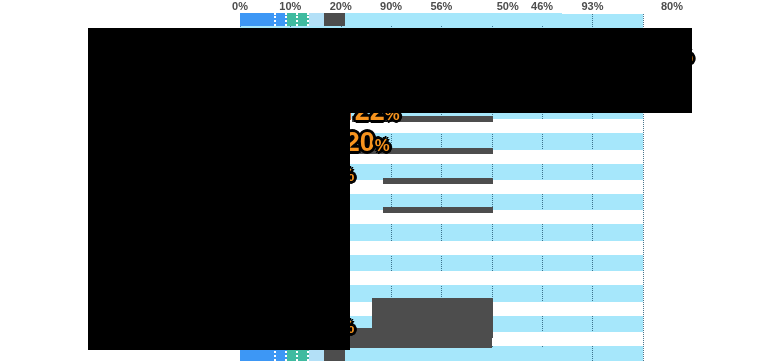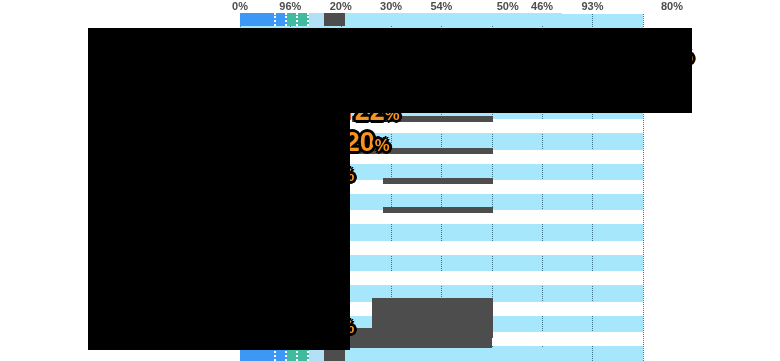--- a/index.html
+++ b/index.html
@@ -148,24 +148,24 @@
       <div class="seg dash" style="background: rgb(61, 151, 245); width: 8.8616px;"></div>
       <div class="seg dash" style="background: rgb(63, 187, 160); width: 9.6672px;"></div>
       <div class="seg dash" style="background: rgb(63, 187, 160); width: 8.8616px;"></div>
       <div class="seg" style="background: rgb(179, 224, 247); width: 14.5008px;"></div>
       <div class="seg" style="background: rgb(77, 77, 77); width: 21.7512px;"></div>
       <div class="seg" style="background: rgb(166, 231, 251); width: 216.706px;"></div>
     </div>
 
   <div id="ticks">
       <div class="tick" style="left: 240px;">0%</div>
-      <div class="tick" style="left: 290.35px;">96%</div>
+      <div class="tick" style="left: 290.35px;">10%</div>
       <div class="tick" style="left: 340.7px;">20%</div>
-      <div class="tick" style="left: 391.05px;">30%</div>
-      <div class="tick" style="left: 441.4px;">54%</div>
+      <div class="tick" style="left: 391.05px;">90%</div>
+      <div class="tick" style="left: 441.4px;">56%</div>
       <div class="tick" style="left: 491.75px; padding-left: 32px;">50%</div>
       <div class="tick" style="left: 542.1px;">46%</div>
       <div class="tick" style="left: 592.45px;">93%</div>
       <div class="tick" style="left: 672px;">80%</div>
     </div>
 
   <div class="mask" style="left:88px;top:28px;width:604px;height:85px;"></div>
   <div class="mask" style="left:88px;top:113px;width:262px;height:237px;"></div>
   <div class="mask" style="left:240px;top:0px;width:0px;height:0px;"></div>
 

